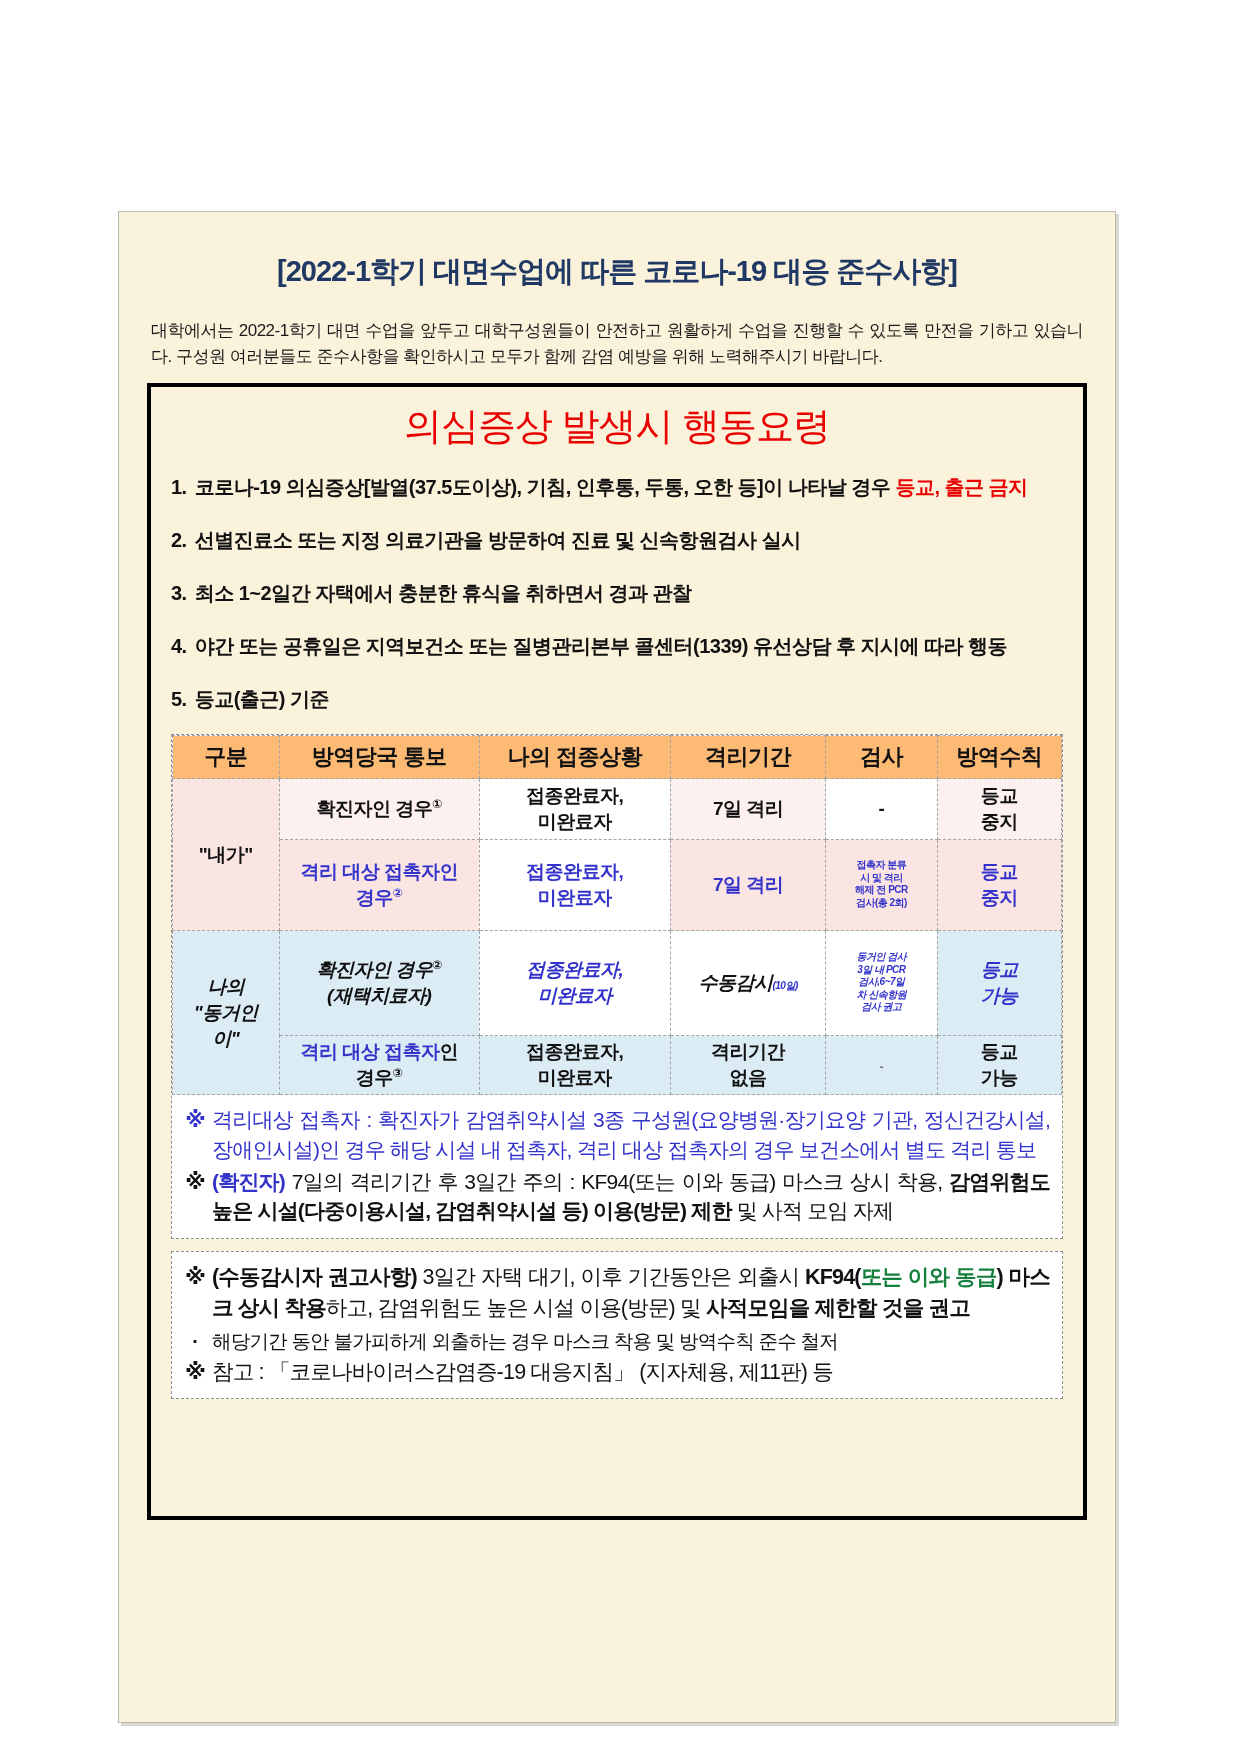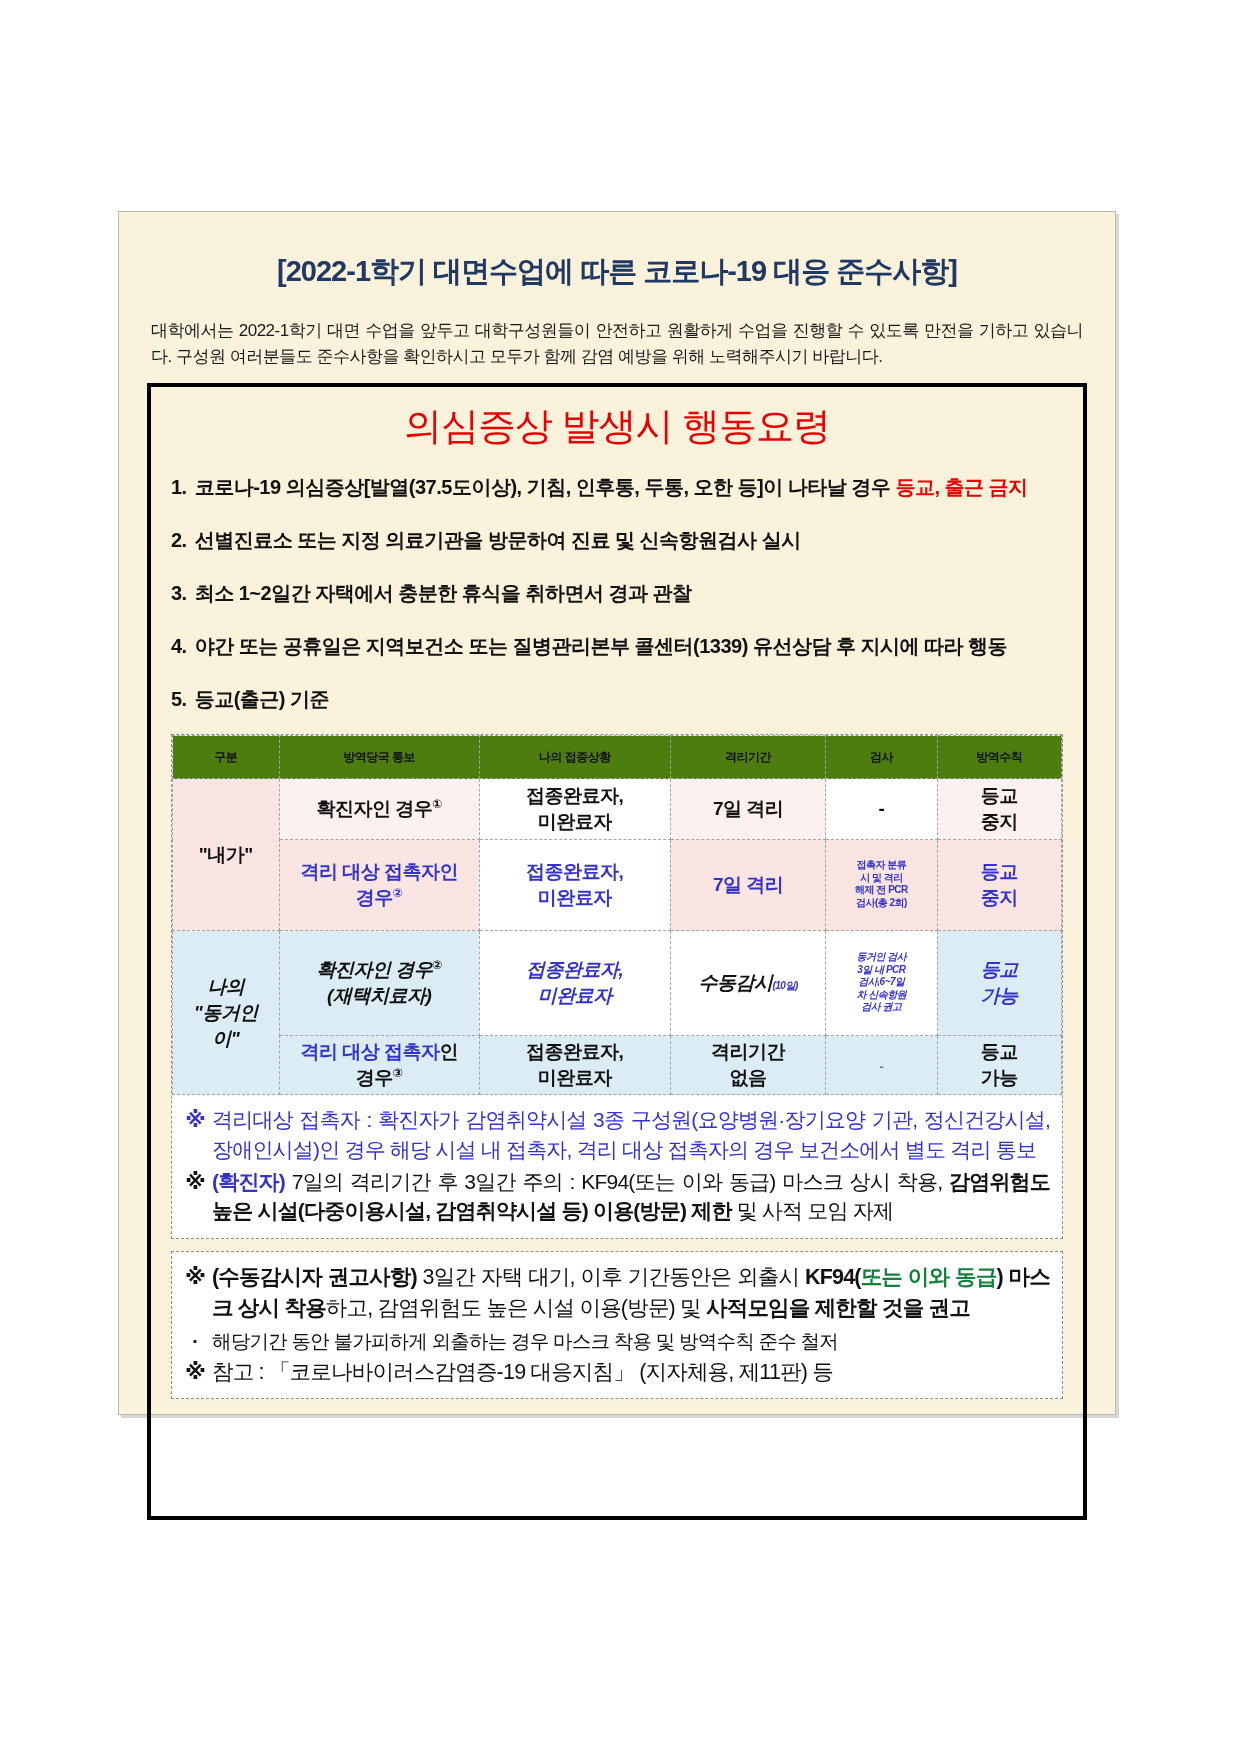--- a/index.html
+++ b/index.html
@@ -1,21 +1,21 @@
 <!DOCTYPE html>
 <html><head>
 <meta charset="utf-8">
 <style>
   html,body{margin:0;padding:0;}
   body{
     width:1240px;height:1753px;background:#ffffff;position:relative;
     font-family:"Liberation Sans","DejaVu Sans",sans-serif;color:#111;
   }
   .panel{
-    position:absolute;left:118px;top:211px;width:998px;height:1204px;
+    position:absolute;left:118px;top:211px;width:998px;height:1512px;
     background:#faf2da;border:1px solid #b9b9b1;box-shadow:3px 3px 0 #d9d9d3;
     box-sizing:border-box;padding:32px 28px 0 28px;
   }
   .doc-title{
     text-align:center;color:#1f3864;font-size:29px;font-weight:bold;
     letter-spacing:-1px;margin-top:8px;
   }
   .intro{
     margin:26px 4px 0 4px;font-size:17px;line-height:1.5;color:#1a1a1a;
     text-align:justify;letter-spacing:-0.5px;
@@ -31,21 +31,21 @@
   .list{font-size:20px;font-weight:600;color:#111;}
   .li{margin:17px 0;line-height:1.8;padding-left:36px;text-indent:-36px;letter-spacing:-0.5px;}
   .no{margin-right:8px;}
   .red{color:#e90000;font-weight:bold;}
   .dash-box{border:1px dashed #8f8f8f;background:#ffffff;margin-top:12px;}
   table{width:100%;border-collapse:collapse;table-layout:fixed;}
   th,td{
     border:1px dashed #a5a5a5;text-align:center;vertical-align:middle;
     padding:2px;font-weight:bold;letter-spacing:-0.5px;
   }
-  th{font-size:12px;background:#4d7c0f;height:38px;color:#111;}
+  th{font-size:22px;background:#fdba74;height:38px;color:#111;}
   td{font-size:19px;}
   .ml{white-space:pre-line;}
   .blue{color:#3333cc;}
   .pink{background:#fbe5e2;}
   .pinklight{background:#fdf1ef;}
   .lblue{background:#dcecf5;}
   .white{background:#ffffff;}
   .small{font-size:10px;line-height:1.25;display:inline-block;}
   .tiny{font-size:13px;color:#777;}
   sup{font-size:12px;vertical-align:super;line-height:0;}

